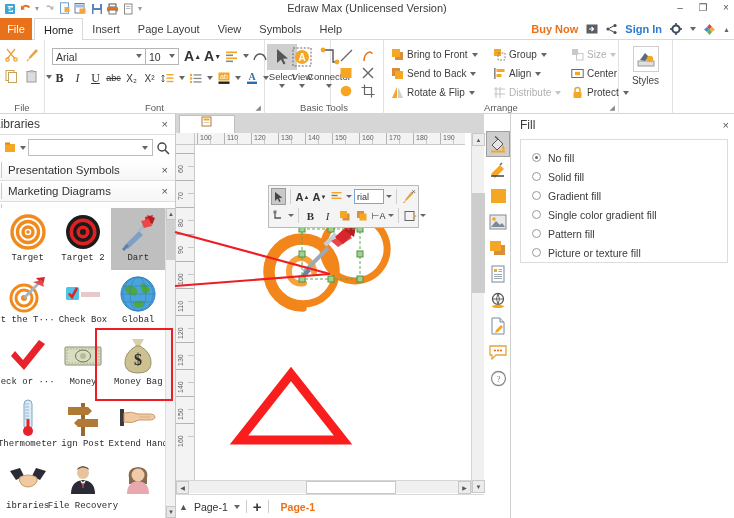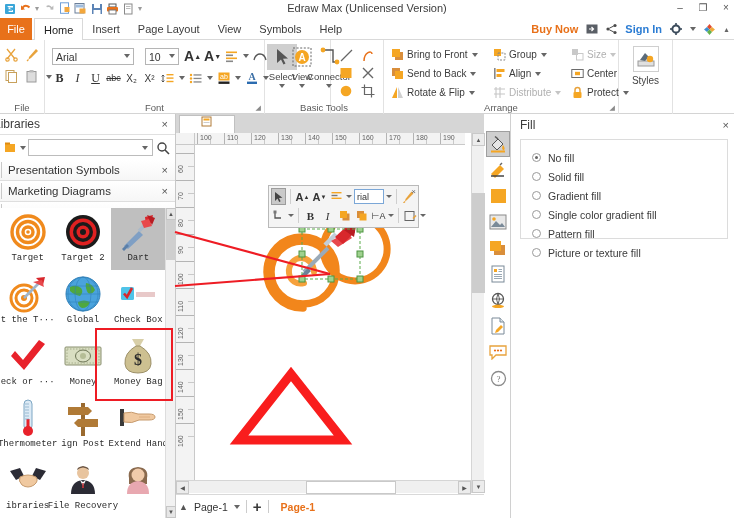--- a/index.html
+++ b/index.html
@@ -72,21 +72,21 @@
 
   
   .g-file { left: 0; width: 45px; }
   .g-file .row { position:absolute; left:3px; display:flex; gap:4px; }
   .ic { width:17px; height:17px; display:flex; align-items:center; justify-content:center; }
   .ic svg, .ic span { display:block; }
 
   
   .g-font { left: 45px; width: 220px; }
   .fontname {
-    position: absolute; left: 7px; top: 8px; width: 82px; height: 17px;
+    position: absolute; left: 7px; top: 8px; width: 94px; height: 17px;
     border: 1px solid #b5b5b5; background:#fff; font-size: 10.5px; padding: 0 12px 0 3px;
     display:flex; align-items:center; color:#333;
   }
   .fontsize {
     position: absolute; left: 100px; top: 8px; width: 34px; height: 17px;
     border: 1px solid #b5b5b5; background:#fff; font-size: 10.5px; padding: 0 10px 0 3px;
     display:flex; align-items:center; color:#333;
   }
   .cbarrow { position:absolute; right:3px; top:5px; width:0;height:0;
     border-left:3px solid transparent;border-right:3px solid transparent;border-top:4px solid #666; }
@@ -263,21 +263,21 @@
   .sidetb { position:absolute; left:486px; top:131px; width:24px; height:290px; background:#fff; }
   .sidetb .sb { width:24px; height:26px; display:flex; align-items:center; justify-content:center; }
   .sidetb .sb.active { background:#cfcfcf; border:1px solid #9f9f9f; }
 
   
   .fillpanel { position:absolute; left:510px; top:114px; width:224px; height:404px; background:#fff;
                border-left:1px solid #d0d0d0; }
   .fillhdr { position:absolute; left:0; top:0; width:224px; height:22px; display:flex; align-items:center;
              padding-left:9px; font-size:12px; color:#3b3b3b; }
   .fillhdr .fx { position:absolute; right:6px; font-size:11px; color:#555; }
-  .fillbox { position:absolute; left:9px; top:25px; width:208px; height:100px;
+  .fillbox { position:absolute; left:9px; top:25px; width:208px; height:124px;
              border:1px solid #dcdcdc; background:#fff; padding-top:8px; }
   .radio-row { display:flex; align-items:center; gap:7px; height:19px; padding-left:11px; }
   .radio { width:9px; height:9px; border:1px solid #9a9a9a; border-radius:50%; background:#fff;
            position:relative; flex:none; }
   .radio.on::after { content:""; position:absolute; left:2px; top:2px; width:3px; height:3px;
                      border-radius:50%; background:#666; }
   .radio-row .rl { font-size:10.5px; color:#3b3b3b; }
 </style>
 </head>
 <body>
@@ -797,44 +797,44 @@
               <circle cx="15" cy="23" r="3" fill="#f08a1d"></circle>
             <path d="M15 23 L30 8" stroke="#9fb4c9" stroke-width="2.6"></path>
             <path d="M27 3 L36 2 L34 10 Z" fill="#d8272c"></path>
             <path d="M24 7 L33 5 L35 12 Z" fill="#e8484c"></path>
           </svg>
         </div>
         <div class="slbl">t the T···</div>
       </div>
       <div class="shapecell">
         <div class="simg">
+          <svg width="38" height="30" viewBox="0 0 38 30">
+              <rect x="2" y="8" width="13" height="13" rx="1.5" fill="#4fc3e8"></rect>
+              <path d="M5 14.5 L8 18 L13 9" stroke="#d8272c" stroke-width="2.6" fill="none"></path>
+              <rect x="17" y="13" width="19" height="5" fill="#e8c9c9"></rect>
+            </svg>
+        </div>
+        <div class="slbl">Check Box</div>
+      </div>
+      <div class="shapecell">
+        <div class="simg">
           <svg width="38" height="38" viewBox="0 0 38 38">
               <circle cx="19" cy="19" r="17" fill="#4aa3dd"></circle>
               <path d="M6 12 Q12 9 17 13 Q20 17 16 21 Q10 20 6 16 Z" fill="#4fa83e"></path>
               <path d="M22 8 Q29 9 31 15 Q28 20 24 18 Q21 13 22 8 Z" fill="#4fa83e"></path>
               <path d="M14 27 Q20 24 26 27 Q24 33 18 33 Q14 31 14 27 Z" fill="#4fa83e"></path>
               <g stroke="#2f7fb8" stroke-width="0.7" fill="none" opacity="0.8">
                 <ellipse cx="19" cy="19" rx="8" ry="17"></ellipse>
                 <ellipse cx="19" cy="19" rx="15" ry="17"></ellipse>
                 <path d="M2 19 H36 M4 11 H34 M4 27 H34"></path>
               </g>
               <circle cx="19" cy="19" r="17" fill="none" stroke="#2f7fb8"></circle>
             </svg>
         </div>
         <div class="slbl">Global</div>
-      </div>
-      <div class="shapecell">
-        <div class="simg">
-          <svg width="38" height="30" viewBox="0 0 38 30">
-              <rect x="2" y="8" width="13" height="13" rx="1.5" fill="#4fc3e8"></rect>
-              <path d="M5 14.5 L8 18 L13 9" stroke="#d8272c" stroke-width="2.6" fill="none"></path>
-              <rect x="17" y="13" width="19" height="5" fill="#e8c9c9"></rect>
-            </svg>
-        </div>
-        <div class="slbl">Check Box</div>
       </div>
 
       <div class="shapecell">
         <div class="simg">
           <svg width="38" height="34" viewBox="0 0 38 34">
               <path d="M2 17 L6 12 L14 21 L30 1 L36 5 L15 31 Z" fill="#e8222b"></path>
             </svg>
         </div>
         <div class="slbl">eck or ···</div>
       </div>

